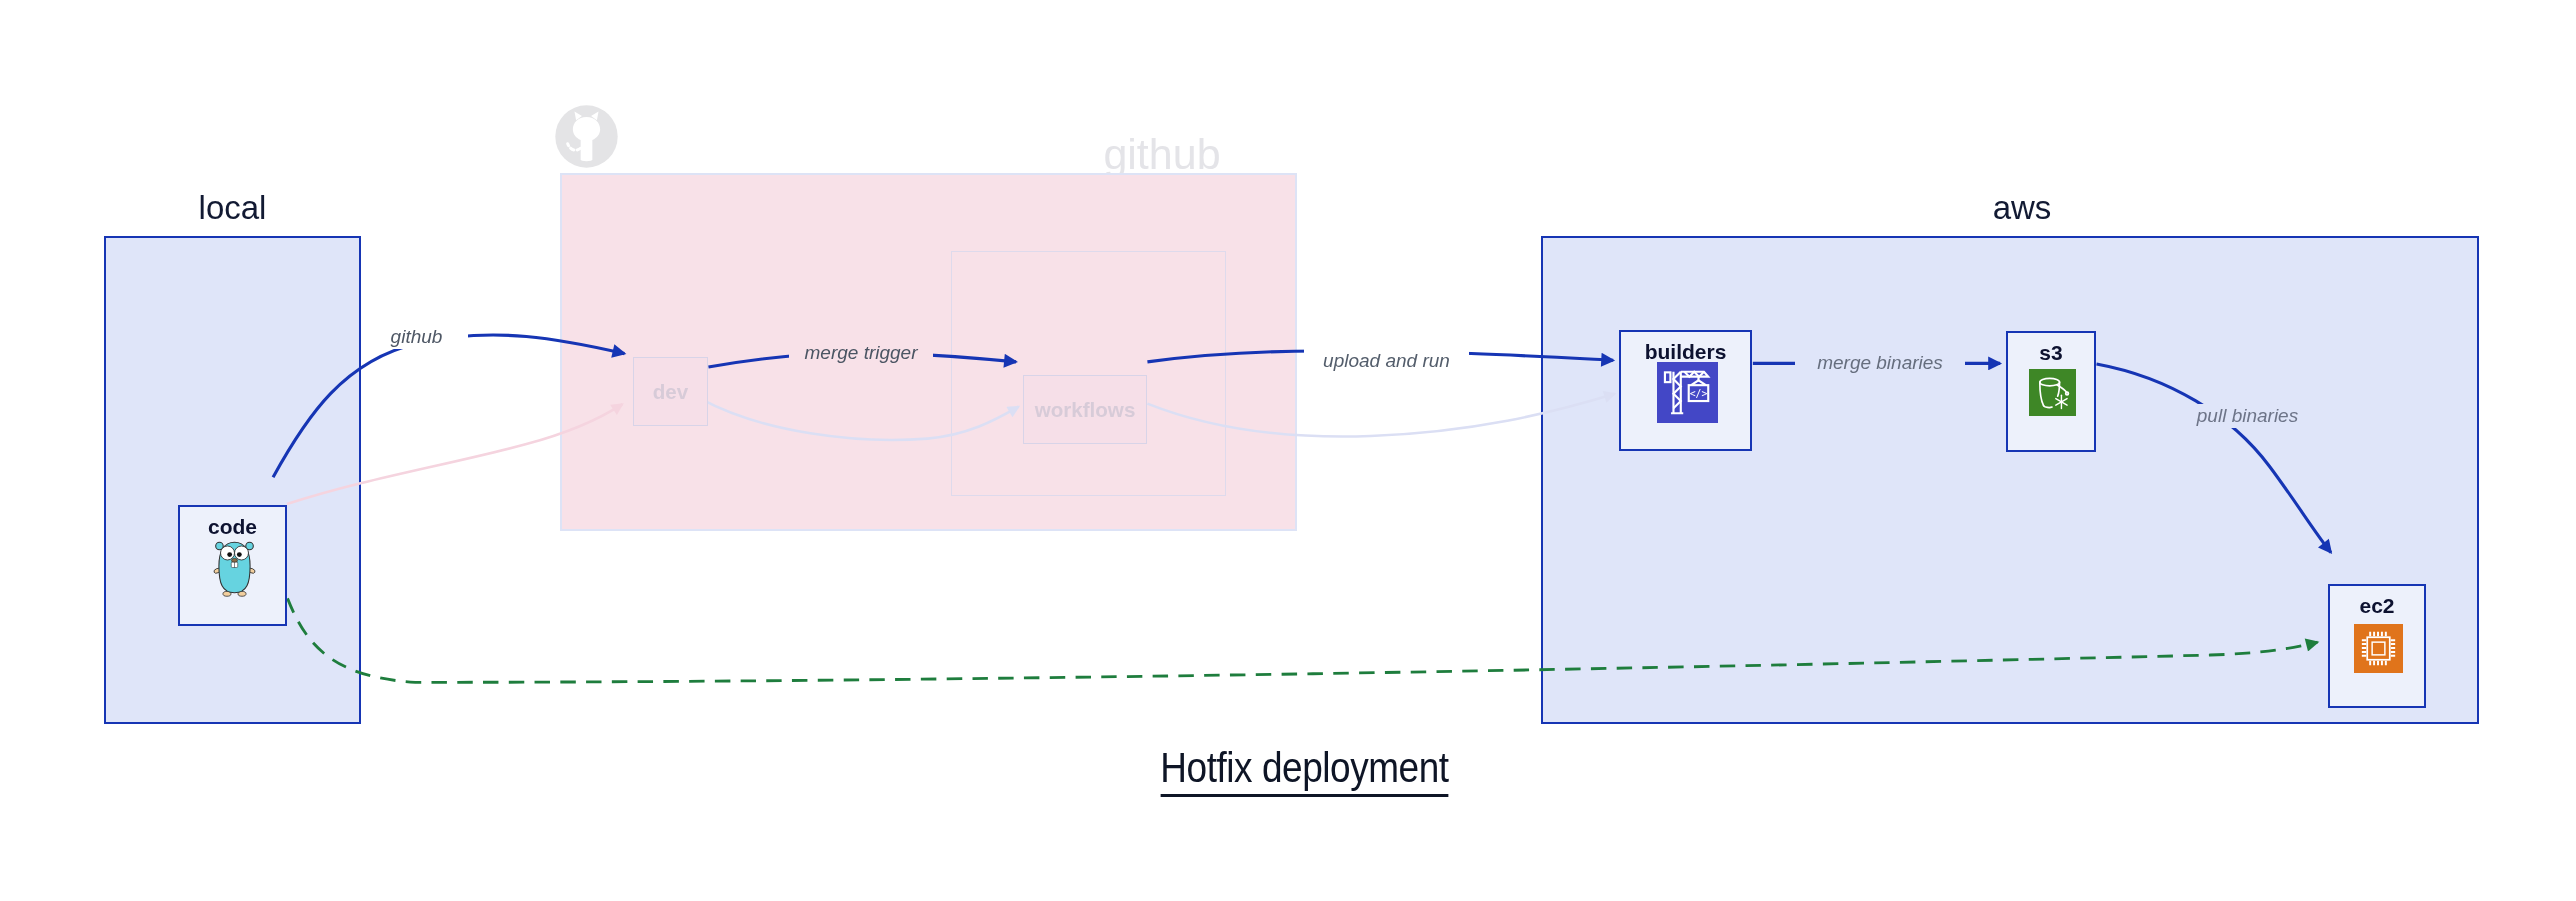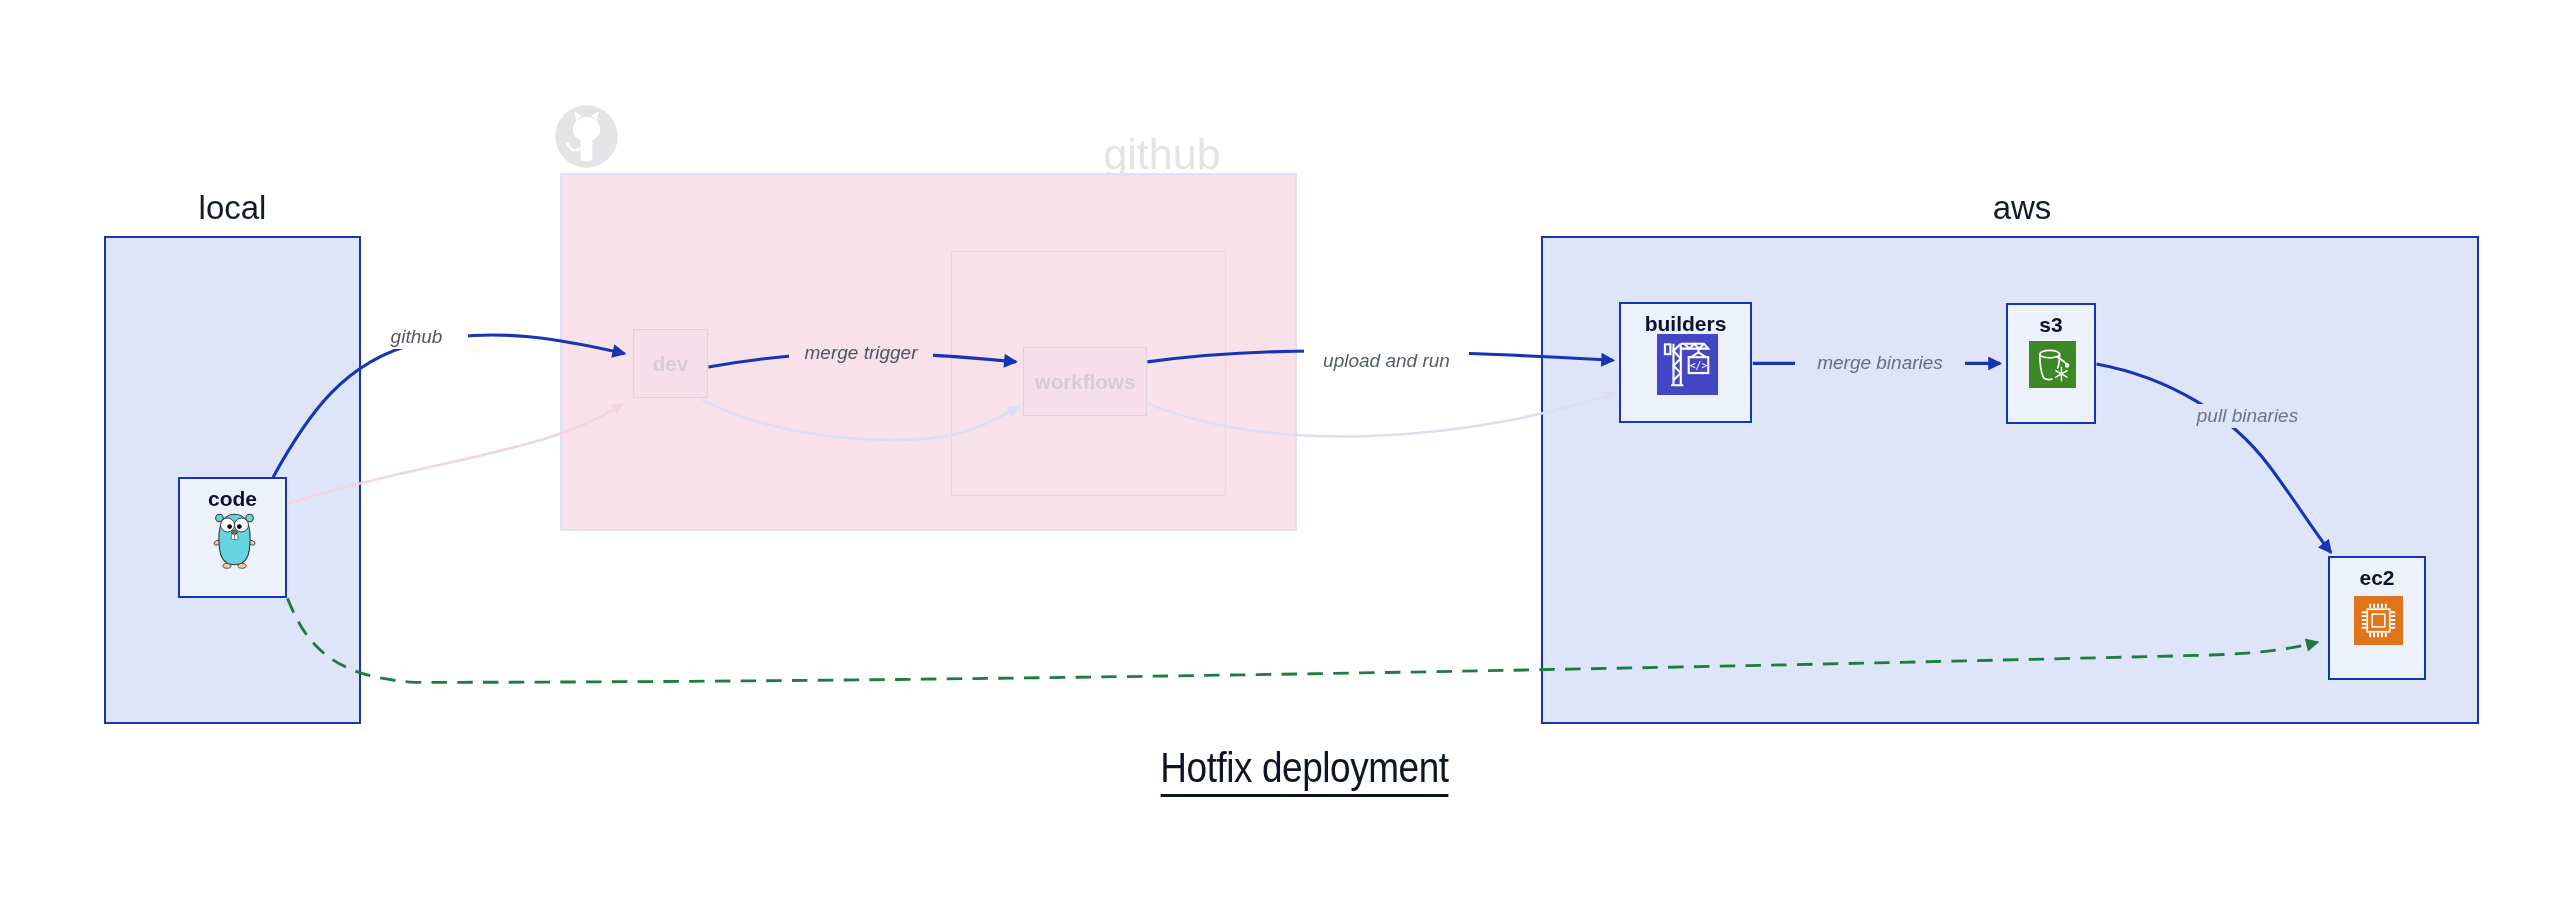--- a/index.html
+++ b/index.html
@@ -9,21 +9,21 @@
   
   .cluster-box{position:absolute;box-sizing:border-box;}
   .box-local,.box-aws{background:#dfe5f9;border:2.1px solid #1635b4;}
   .box-github{background:#f8e1e8;border:2.1px solid #dde3f6;}
   .box-master{background:transparent;border:1.5px solid #dedaec;}
   
   .cluster-label{position:absolute;font-size:33px;color:#121a33;text-align:center;font-weight:400;}
   .label-github{color:#e4e4e8;font-size:43px;text-align:center;}
   .label-master{color:#ddd7df;font-size:29px;}
   
-  .node{position:absolute;box-sizing:border-box;}
+  .node{position:absolute;box-sizing:border-box;margin-top:28px;}
   .node-solid{background:#edf1fb;border:2.1px solid #1635b4;}
   .node-faded{background:#f6dfe8;border:1.5px solid #d8d4e8;display:flex;align-items:center;justify-content:center;}
   .node-label{display:block;text-align:center;font-weight:bold;font-size:21px;color:#0d1230;padding-top:8.2px;}
   .node-label-faded{font-weight:bold;font-size:20.6px;color:#d7cbd8;}
   .node-icon{position:absolute;}
   
   .edge-label{position:absolute;font-style:italic;font-size:19px;color:#535d6b;text-align:center;padding:1px 0;}
   .el-commit{background:#ffffff;color:#4e5765;}
   .el-merge{background:#f8e1e8;color:#4b5563;}
   .el-run{background:#ffffff;color:#535d6b;}

